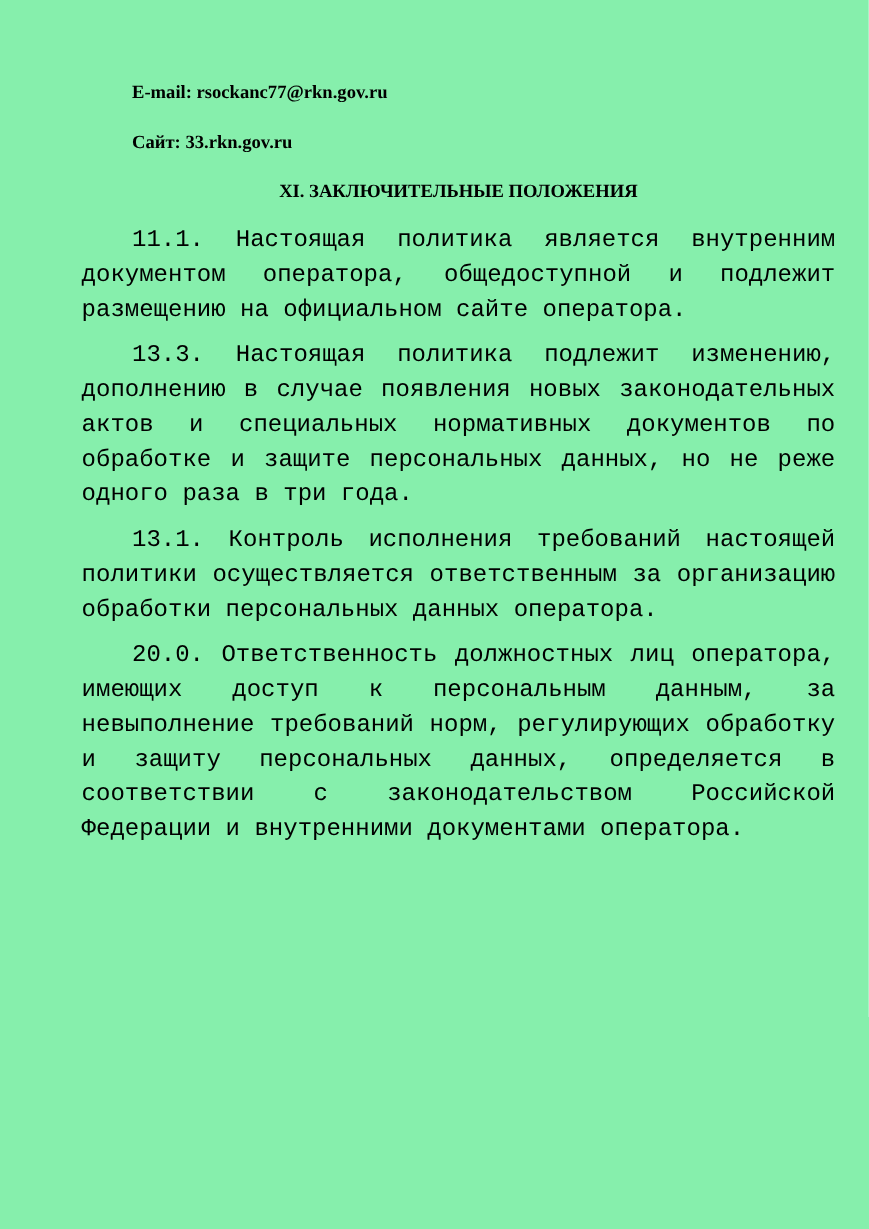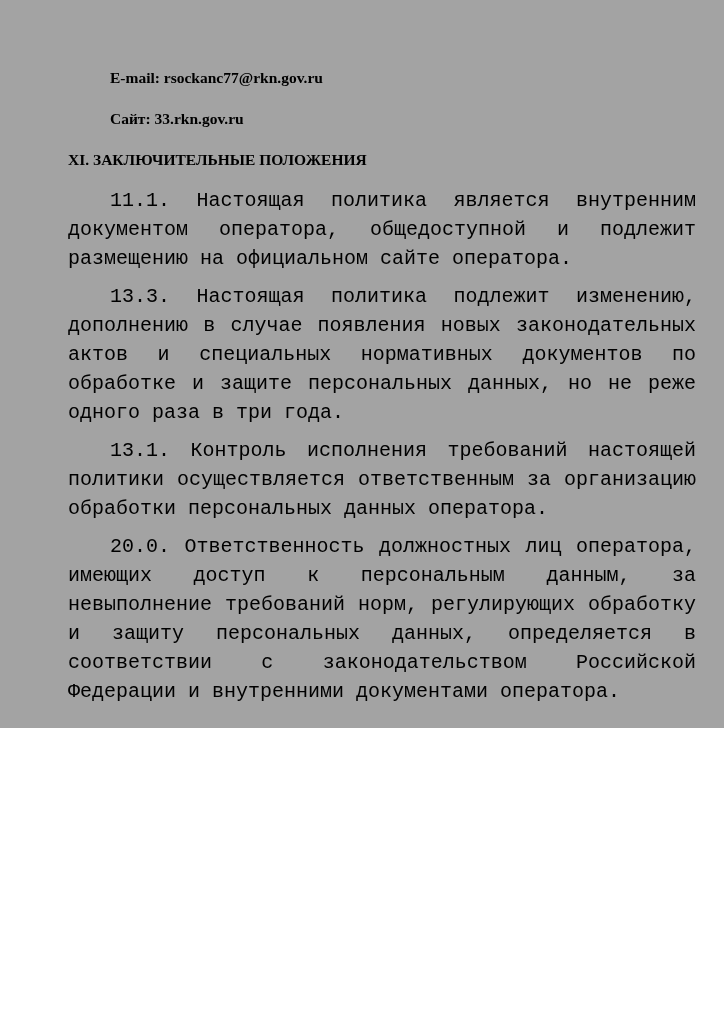--- a/index.html
+++ b/index.html
@@ -10,38 +10,38 @@
     body {
       width: 724px;
       height: 1024px;
       overflow: hidden;
       font-family: "Liberation Serif", "DejaVu Serif", serif;
       color: #000000;
     }
     .page {
       box-sizing: border-box;
       width: 724px;
-      height: 728px;
+      height: 1024px;
       padding: 68px 28px 0 68px;
-      background: #a3a3a3;
+      background: #86efac;
     }
     .contact-line {
       margin: 0 0 21px 0;
       font-size: 15.5px;
       line-height: 20px;
       font-weight: bold;
       text-indent: 42px;
       white-space: nowrap;
     }
     .section-heading {
       margin: 12px 0 16px 0;
       font-size: 15.5px;
       line-height: 20px;
       font-weight: bold;
-      text-align: left;
+      text-align: center;
     }
     .body-paragraph {
       margin: 0 0 9px 0;
       font-size: 20px;
       line-height: 29px;
       text-align: justify;
       text-indent: 42px;
       font-family: Liberation Mono, monospace;
     }
   </style>

